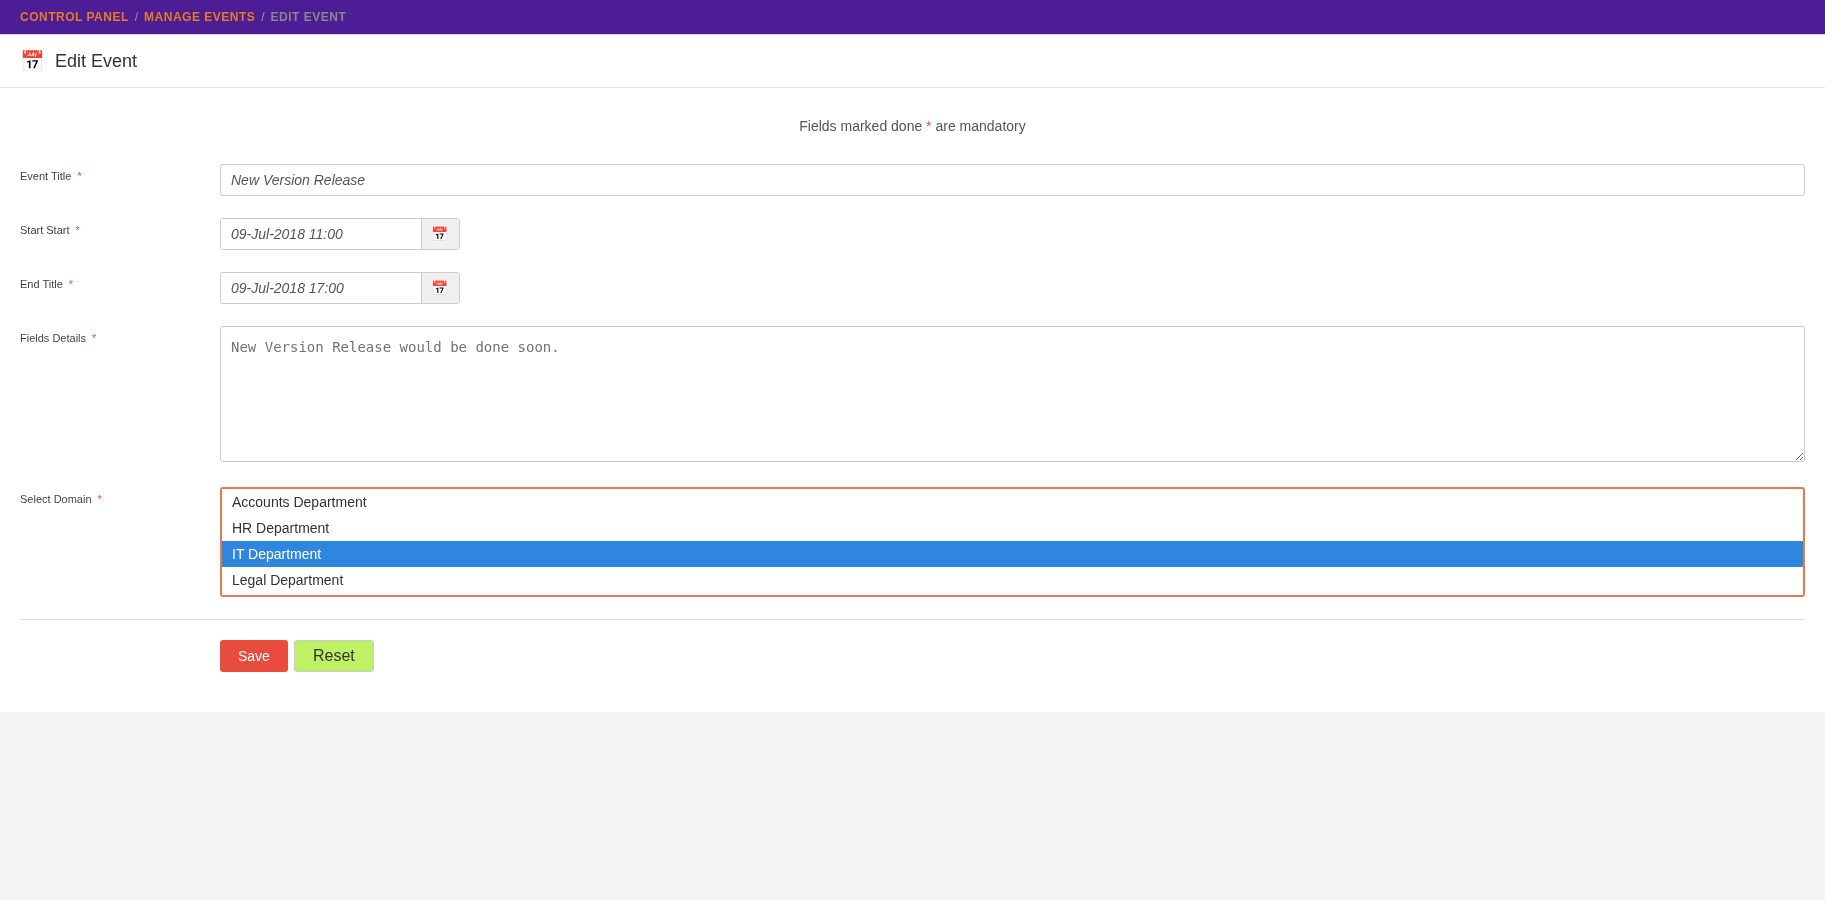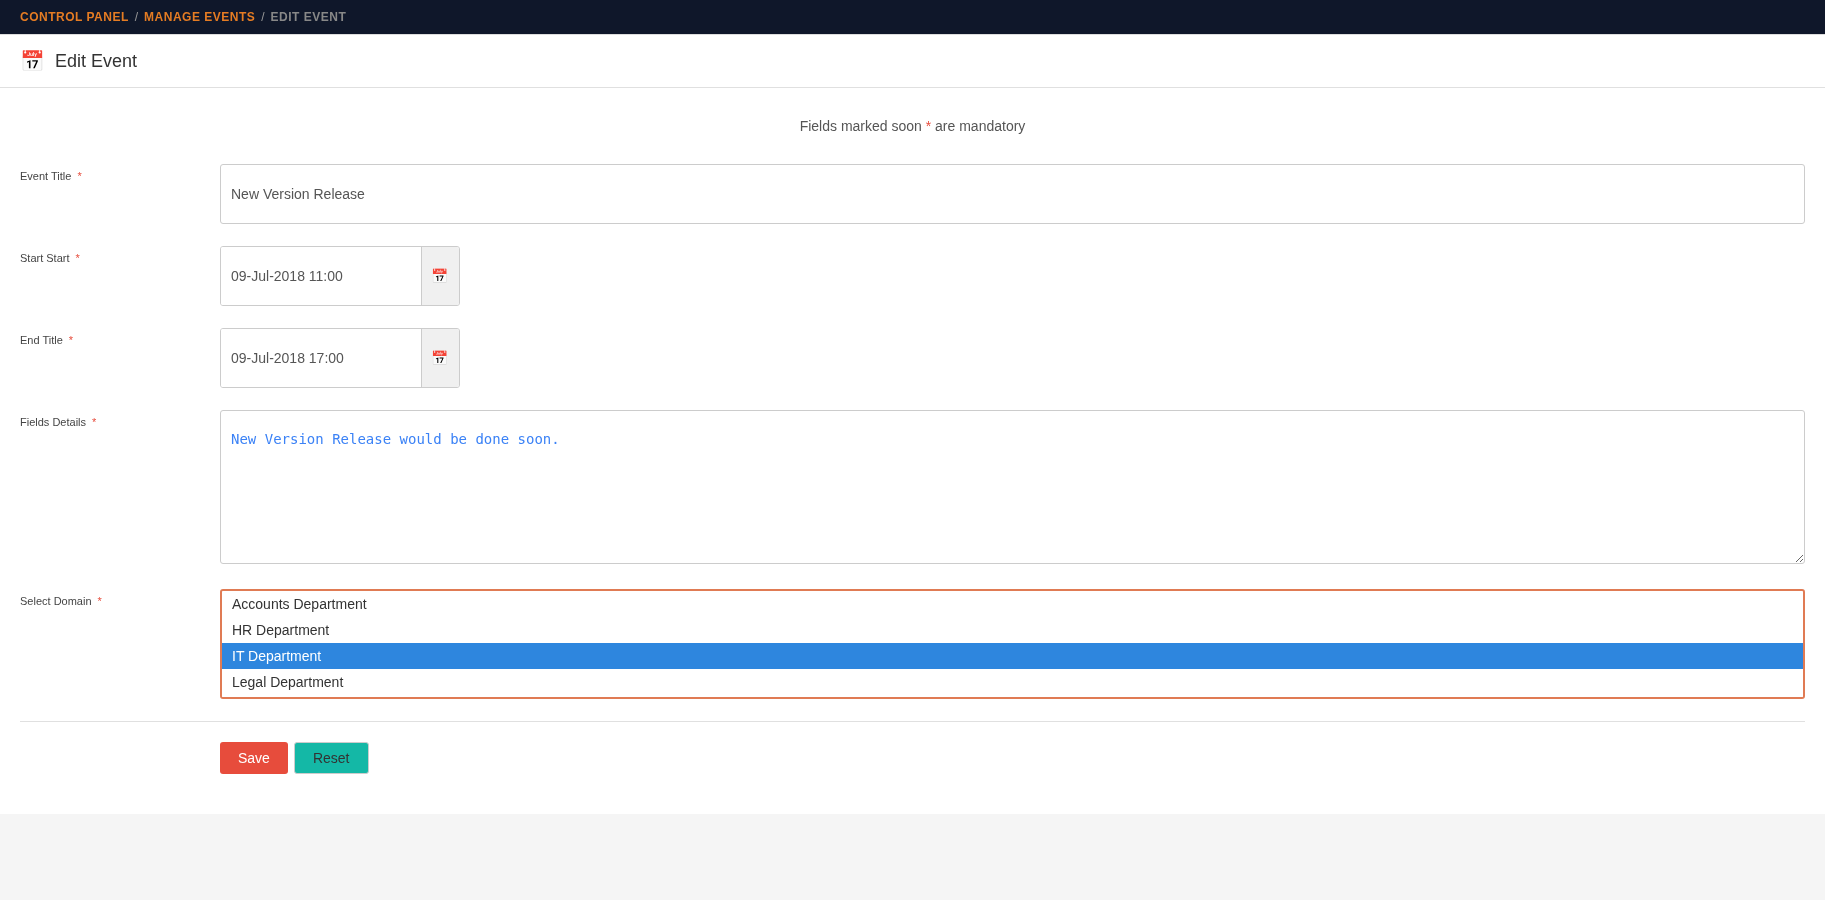--- a/index.html
+++ b/index.html
@@ -5,21 +5,21 @@
     * { box-sizing: border-box; margin: 0; padding: 0; }
     body {
       font-family: Arial, sans-serif;
       font-size: 14px;
       background: #f5f5f5;
       color: #333;
     }
 
     
     .breadcrumb-bar {
-      background: #0f172a;
+      background: #4c1d95;
       border-bottom: 1px solid #ddd;
       padding: 10px 20px;
       display: flex;
       align-items: center;
       gap: 6px;
     }
     .breadcrumb-item {
       color: #e57c23;
       font-size: 12px;
       font-weight: bold;
@@ -90,24 +90,25 @@
       margin-left: 3px;
     }
     .form-control-wrap {
       flex: 1;
     }
 
     input[type="text"] {
       width: 100%;
       border: 1px solid #ccc;
       border-radius: 3px;
-      padding: 21px 10px;
+      padding: 7px 10px;
       font-size: 14px;
       color: #555;
       outline: none;
+      font-style: italic;
     }
 
     .date-input-wrap {
       display: flex;
       border: 1px solid #ccc;
       border-radius: 3px;
       width: 240px;
       overflow: hidden;
     }
     .date-input-wrap input[type="text"] {
@@ -124,24 +125,24 @@
       color: #555;
       font-size: 15px;
       display: flex;
       align-items: center;
     }
 
     textarea {
       width: 100%;
       border: 1px solid #ccc;
       border-radius: 3px;
-      padding: 20px 10px;
-      font-size: 14px;
-      color: #3b82f6;
-      height: 154px;
+      padding: 12px 10px;
+      font-size: 14px;
+      color: #737373;
+      height: 136px;
       resize: vertical;
       outline: none;
     }
 
     
     .domain-listbox {
       width: 100%;
       border: 2px solid #e07b54;
       border-radius: 3px;
       overflow: hidden;
@@ -186,26 +187,26 @@
     .btn-save {
       background: #e74c3c;
       color: #fff;
       border: none;
       border-radius: 3px;
       padding: 8px 18px;
       font-size: 14px;
       cursor: pointer;
     }
     .btn-reset {
-      background: #14b8a6;
+      background: #bef264;
       color: #333;
       border: 1px solid #ccc;
       border-radius: 3px;
       padding: 0 18px;
-      font-size: 14px;
+      font-size: 16px;
       cursor: pointer;
     }
 
     
     .cal-icon {
       font-size: 14px;
     }
   </style>
 </head>
 <body>
@@ -219,21 +220,21 @@
 </div>
 
 <div class="page-header">
   <span class="page-header-icon">📅</span>
   <span class="page-header-title">Edit Event</span>
 </div>
 
 <div class="main-content">
 
   <div class="mandatory-note">
-    <span>Fields marked soon</span>
+    <span>Fields marked done</span>
     <span class="asterisk">*</span>
     <span> </span><span>are mandatory</span>
   </div>
 
   <div class="form-row">
     <label class="form-label">
       <span>Event Title</span><span class="required"> *</span>
     </label>
     <div class="form-control-wrap">
       <input type="text" value="New Version Release" style="">

